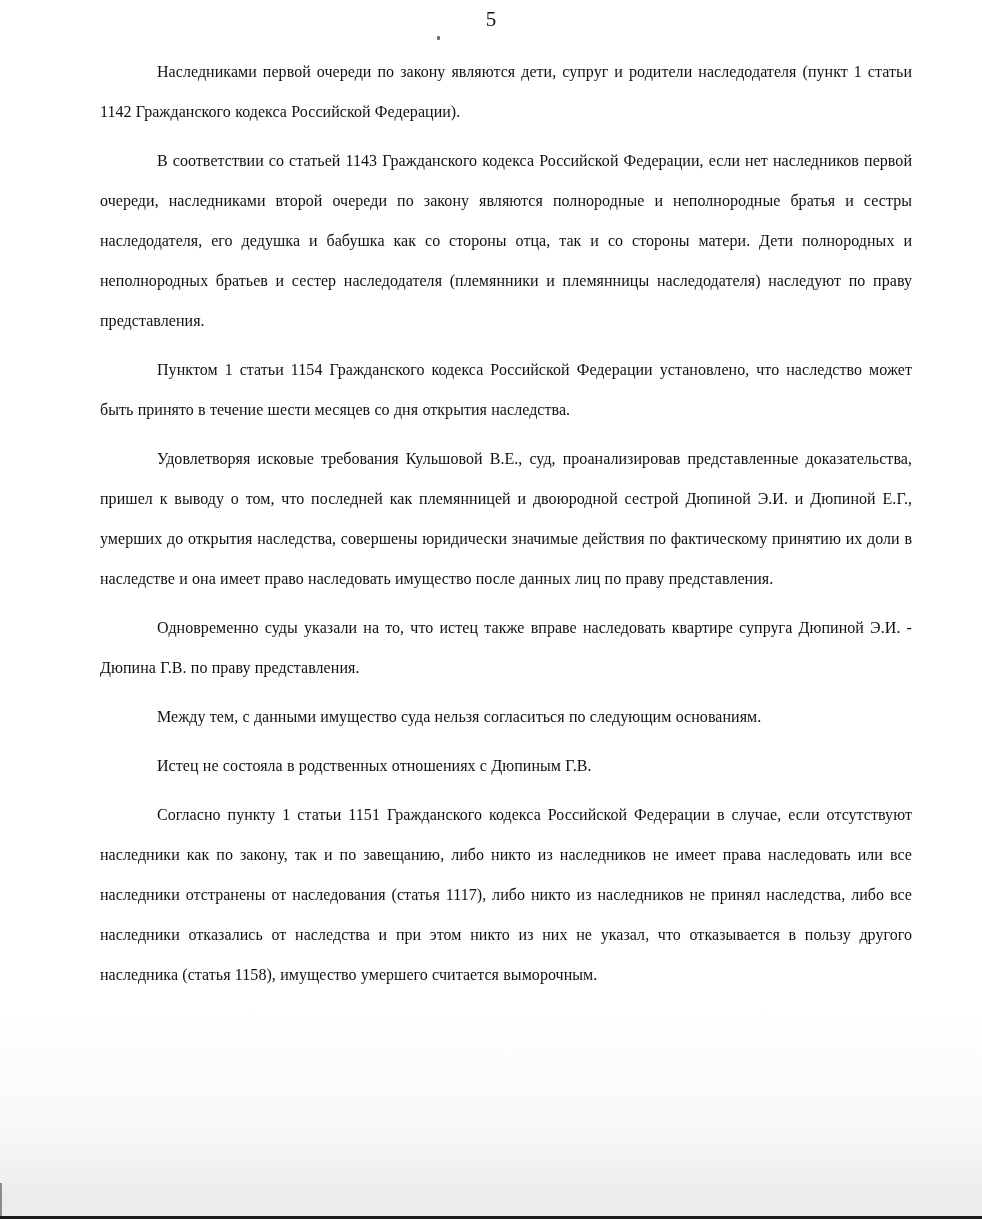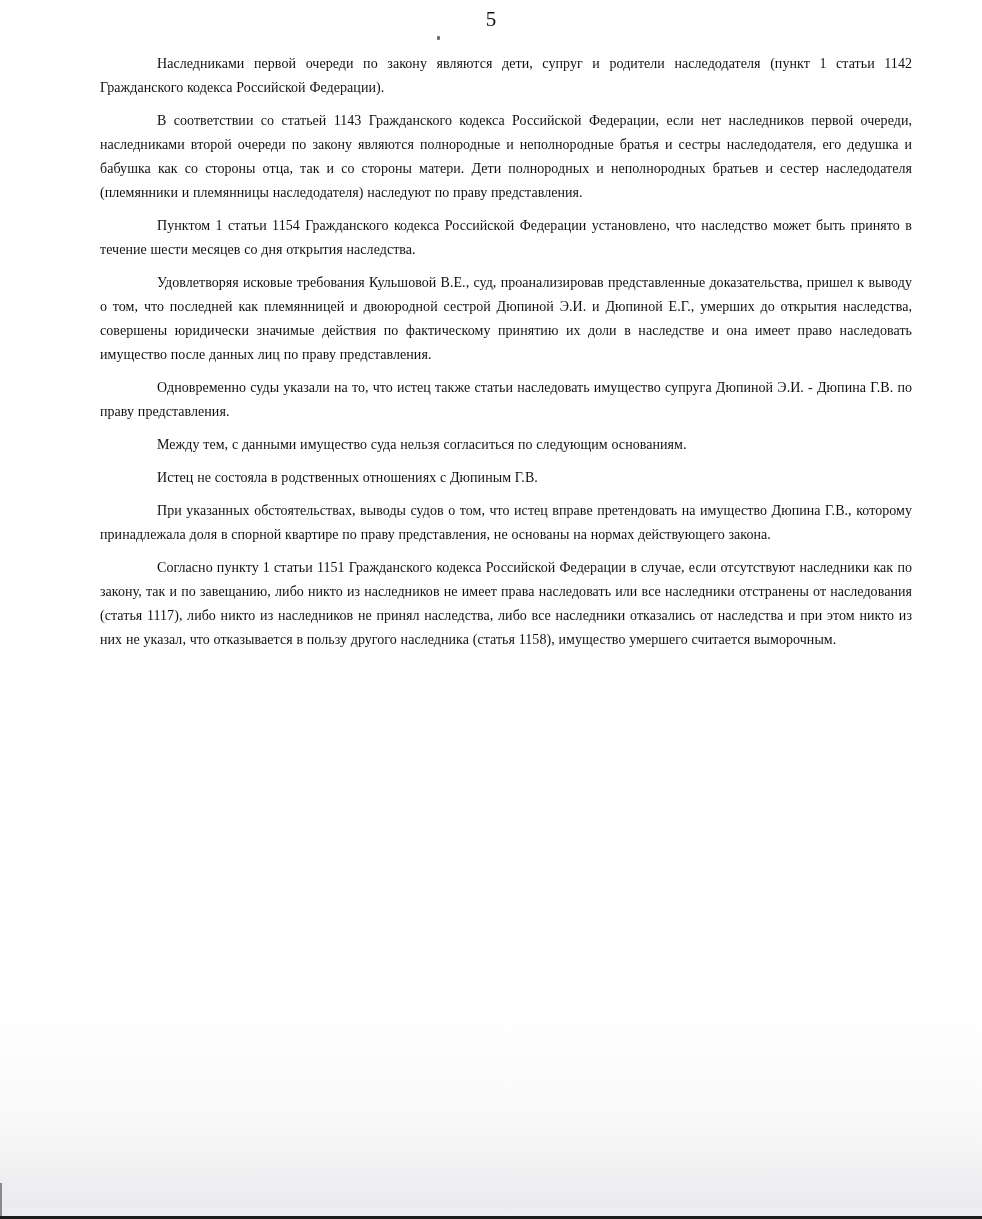--- a/index.html
+++ b/index.html
@@ -80,22 +80,22 @@
     top: 52px;
     left: 100px;
     width: 812px;
   }
 
   p.para {
     margin: 0 0 9px 0;
     text-indent: 57px;
     text-align: justify;
     text-justify: inter-word;
-    font-size: 14px;
-    line-height: 24px;
+    font-size: 16px;
+    line-height: 40px;
     letter-spacing: 0.05px;
     word-spacing: 0.2px;
     -webkit-font-smoothing: none;
   }
   p.para:last-child {
     margin-bottom: 0;
   }
 </style>
 </head>
 <body>
@@ -104,24 +104,23 @@
 
   <div class="page-number">5</div>
 
   <div class="scan-speck" style="left:437px; top:36px;"></div>
 
   <div class="body-text">
     <p class="para">Наследниками первой очереди по закону являются дети, супруг и родители наследодателя (пункт 1 статьи 1142 Гражданского кодекса Российской Федерации).</p>
     <p class="para">В соответствии со статьей 1143 Гражданского кодекса Российской Федерации, если нет наследников первой очереди, наследниками второй очереди по закону являются полнородные и неполнородные братья и сестры наследодателя, его дедушка и бабушка как со стороны отца, так и со стороны матери. Дети полнородных и неполнородных братьев и сестер наследодателя (племянники и племянницы наследодателя) наследуют по праву представления.</p>
     <p class="para">Пунктом 1 статьи 1154 Гражданского кодекса Российской Федерации установлено, что наследство может быть принято в течение шести месяцев со дня открытия наследства.</p>
     <p class="para">Удовлетворяя исковые требования Кульшовой В.Е., суд, проанализировав представленные доказательства, пришел к выводу о том, что последней как племянницей и двоюродной сестрой Дюпиной Э.И. и Дюпиной Е.Г., умерших до открытия наследства, совершены юридически значимые действия по фактическому принятию их доли в наследстве и она имеет право наследовать имущество после данных лиц по праву представления.</p>
-    <p class="para">Одновременно суды указали на то, что истец также статьи наследовать имущество супруга Дюпиной Э.И. - Дюпина Г.В. по праву представления.</p>
+    <p class="para">Одновременно суды указали на то, что истец также вправе наследовать квартире супруга Дюпиной Э.И. - Дюпина Г.В. по праву представления.</p>
     <p class="para">Между тем, с данными имущество суда нельзя согласиться по следующим основаниям.</p>
     <p class="para">Истец не состояла в родственных отношениях с Дюпиным Г.В.</p>
-    <p class="para">При указанных обстоятельствах, выводы судов о том, что истец вправе претендовать на имущество Дюпина Г.В., которому принадлежала доля в спорной квартире по праву представления, не основаны на нормах действующего закона.</p>
     <p class="para">Согласно пункту 1 статьи 1151 Гражданского кодекса Российской Федерации в случае, если отсутствуют наследники как по закону, так и по завещанию, либо никто из наследников не имеет права наследовать или все наследники отстранены от наследования (статья 1117), либо никто из наследников не принял наследства, либо все наследники отказались от наследства и при этом никто из них не указал, что отказывается в пользу другого наследника (статья 1158), имущество умершего считается выморочным.</p>
 
   </div>
 
   <div class="scan-shading"></div>
   <div class="scan-edge-left"></div>
   <div class="scan-edge-bottom"></div>
 
 </div>
 

